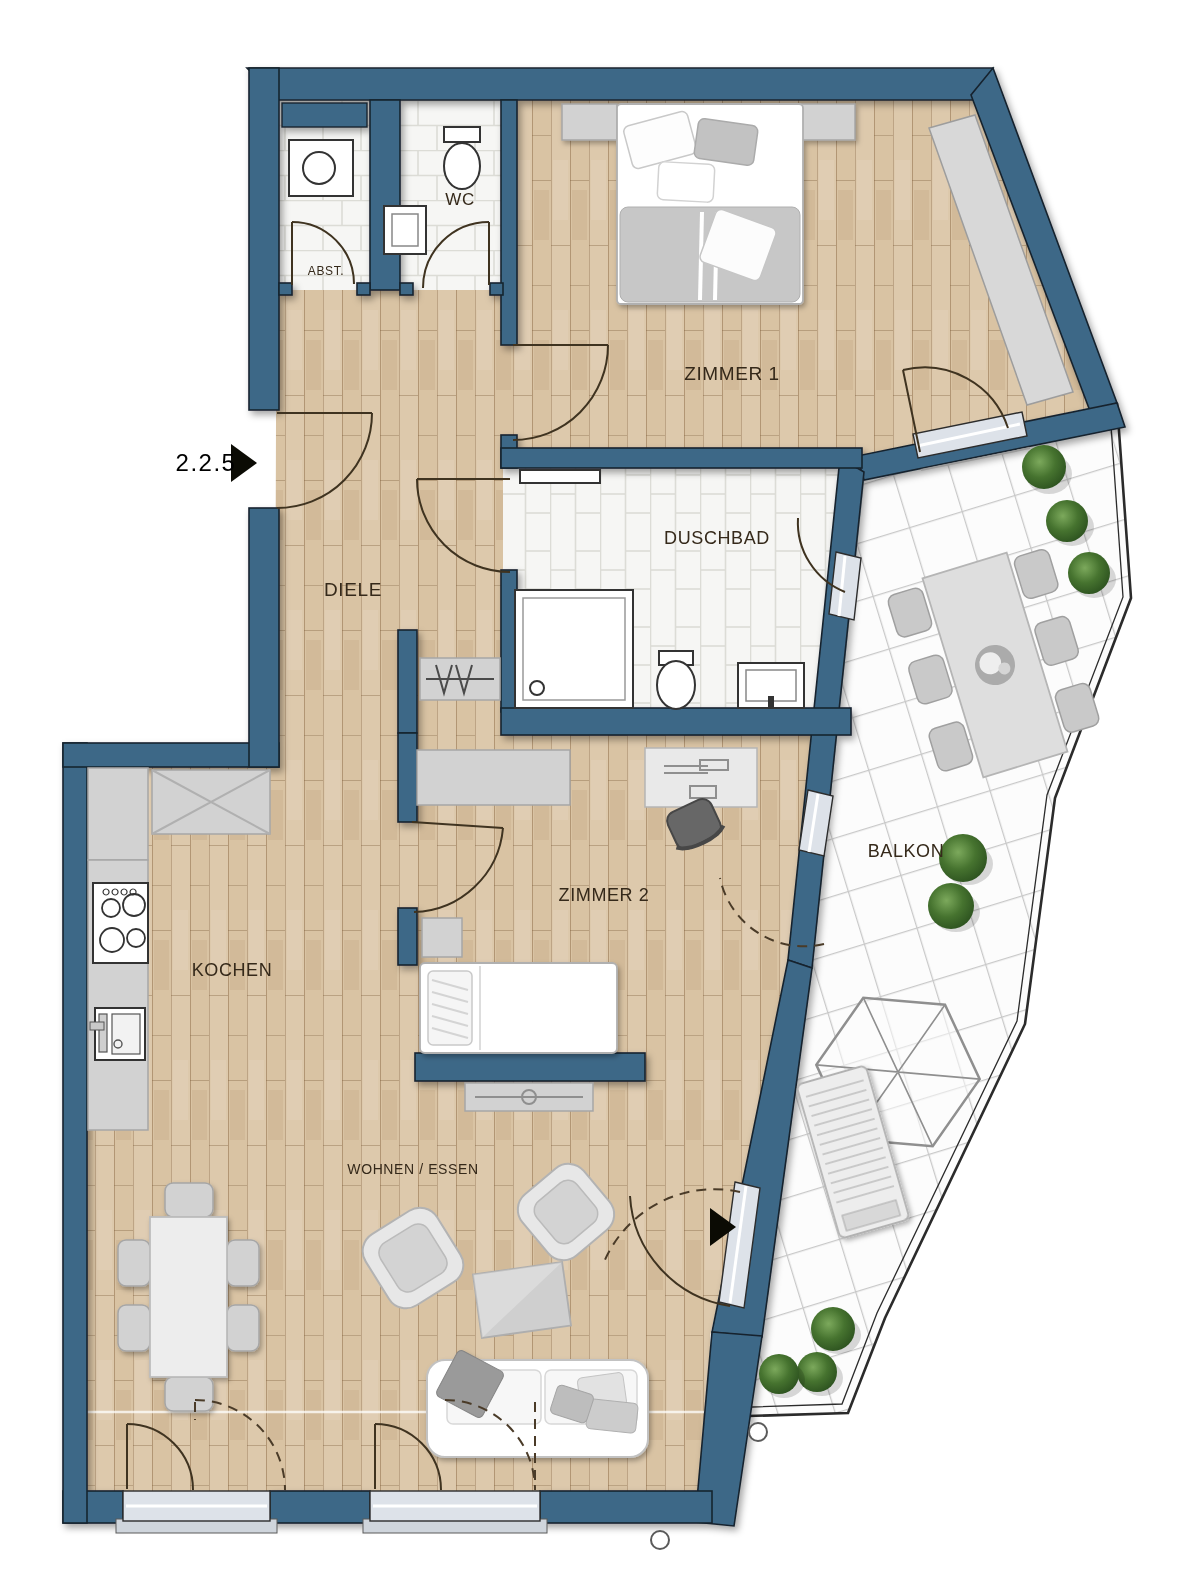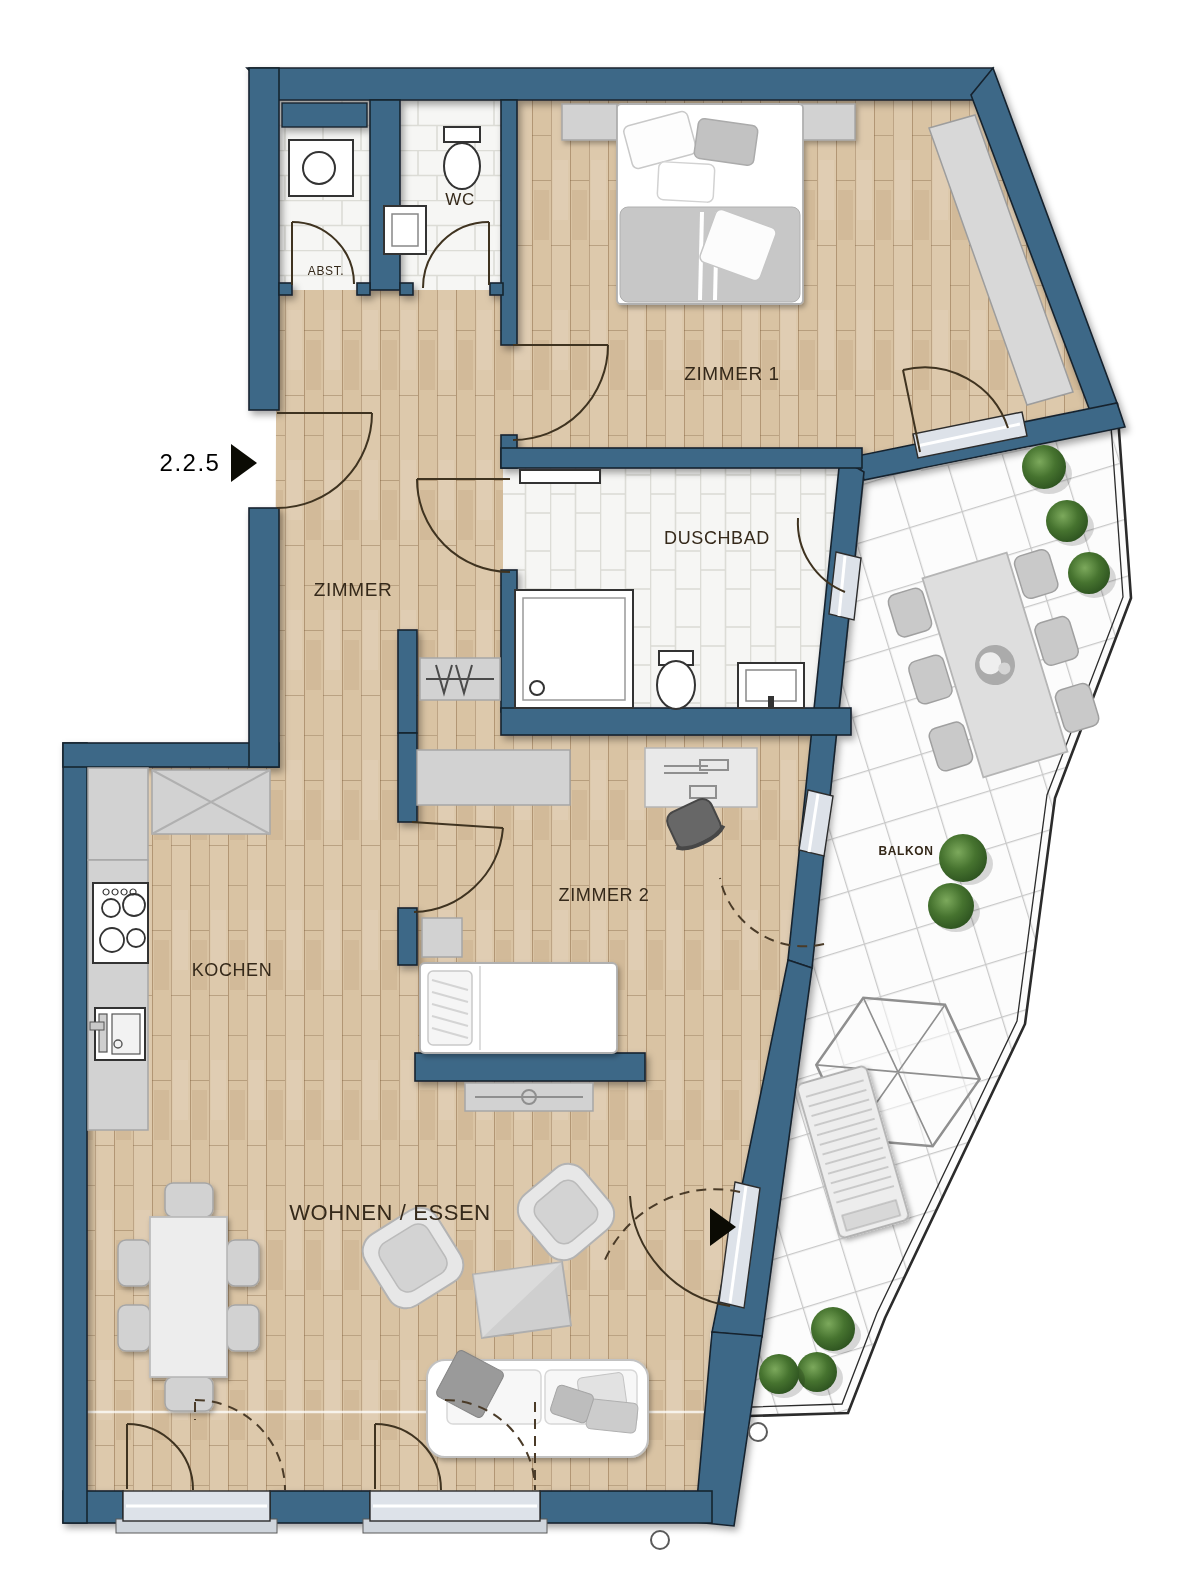--- a/index.html
+++ b/index.html
@@ -426,24 +426,24 @@
 
   <g>
     <polygon points="231,444 257,463 231,482" fill="#0b0b04"></polygon>
     <polygon points="710,1208 736,1227 710,1246" fill="#0b0b04"></polygon>
     <circle cx="758" cy="1432" r="9" fill="#ffffff" stroke="#5a5a5a" stroke-width="2"></circle>
     <circle cx="660" cy="1540" r="9" fill="#ffffff" stroke="#5a5a5a" stroke-width="2"></circle>
   </g>
 </svg>
 
 <div>
-  <div class="lbl lbl-unit" style="left:190px;top:463px;font-size:24px;">2.2.5</div>
+  <div class="lbl lbl-unit" style="left:206px;top:463px;font-size:24px;">2.2.5</div>
   <div class="lbl" style="left:326px;top:271px;font-size:12px;">ABST.</div>
   <div class="lbl" style="left:460px;top:200px;font-size:17px;">WC</div>
   <div class="lbl" style="left:732px;top:374px;font-size:19px;">ZIMMER 1</div>
-  <div class="lbl" style="left:353px;top:590px;font-size:19px;">ZIMMER</div>
+  <div class="lbl" style="left:353px;top:590px;font-size:19px;">DIELE</div>
   <div class="lbl" style="left:692px;top:538px;font-size:18px;margin-left:25px;">DUSCHBAD</div>
   <div class="lbl" style="left:604px;top:895px;font-size:18px;">ZIMMER 2</div>
-  <div class="lbl" style="left:906px;top:851px;font-size:12px;font-weight:bold;">BALKON</div>
+  <div class="lbl" style="left:906px;top:851px;font-size:18px;">BALKON</div>
   <div class="lbl" style="left:232px;top:970px;font-size:18px;">KOCHEN</div>
-  <div class="lbl" style="left:390px;top:1169px;font-size:22px;margin-top:44px;">WOHNEN / ESSEN</div>
+  <div class="lbl" style="left:413px;top:1169px;font-size:14px;">WOHNEN / ESSEN</div>
 </div>
 </div>
 
 </body></html>

